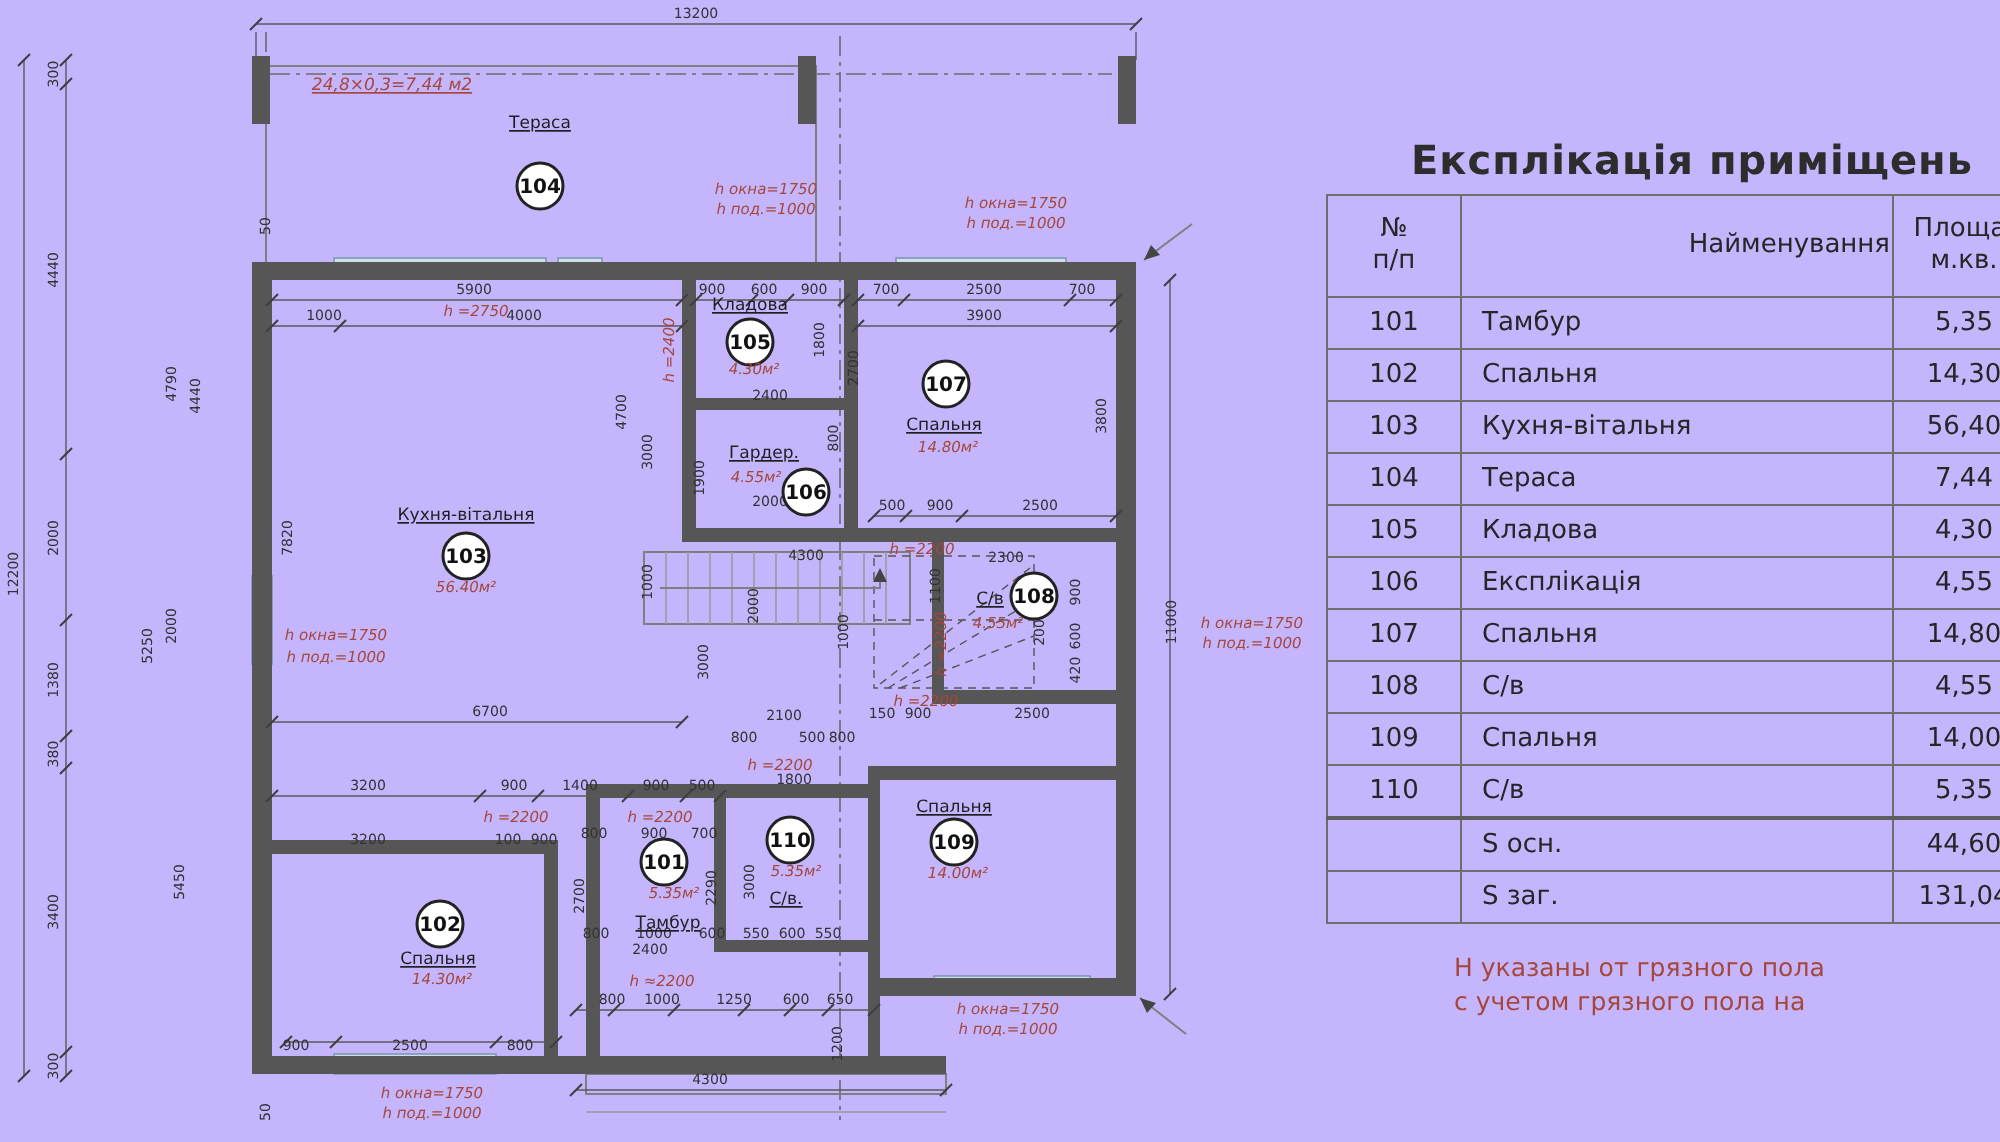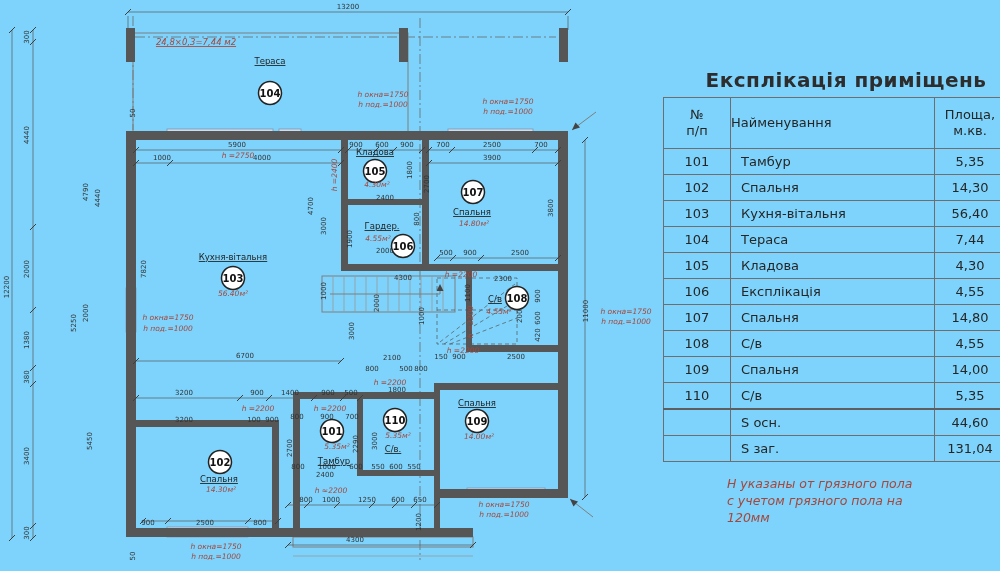--- a/index.html
+++ b/index.html
@@ -1,27 +1,27 @@
 <!DOCTYPE html>
 <html><head>
 <meta charset="utf-8">
 <style>
   html,body{margin:0;padding:0;background:#fff;font-family:"DejaVu Sans",sans-serif;}
-  .sheet{position:relative;width:1000px;height:571px;background:#7dd3fc;overflow:hidden;}
+  .sheet{position:relative;width:1000px;height:571px;background:#c4b5fd;overflow:hidden;}
   .title{position:absolute;left:690px;top:55px;width:312px;text-align:center;
          font-size:20px;color:#2d2d2d;letter-spacing:.5px;white-space:nowrap;}
   table.expl{position:absolute;left:663px;top:97px;width:336px;border-collapse:collapse;
          table-layout:fixed;font-size:13px;color:#262626;}
   table.expl td{border:1px solid #6e6e6e;height:23px;overflow:hidden;white-space:pre-line;}
   table.expl .hdr td{height:48px;text-align:center;vertical-align:middle;line-height:1.25;}
   td.num{width:64px;text-align:center;}
   td.name{width:202px;text-align:left;padding-left:10px;}
   td.area{width:68px;text-align:center;}
   tr.tot-first td{border-top:2px solid #5e5e5e;}
-  .note{position:absolute;left:727px;top:476px;width:230px;color:#a5473b;font-style:italic;
+  .note{position:absolute;left:727px;top:476px;width:230px;color:#a5473b;
         font-size:12.5px;line-height:1.35;}
   
   svg.plan{position:absolute;left:0;top:0;}
   .wall{fill:#565656;}
   .thin{fill:none;stroke:#7f7f7f;stroke-width:1;}
   .thin2{fill:none;stroke:#9a9a9a;stroke-width:.8;}
   .dimline{stroke:#5a5a5a;stroke-width:.7;fill:none;}
   .tick{stroke:#3f3f3f;stroke-width:1;fill:none;}
   .axis{stroke:#6a6a6a;stroke-width:.8;stroke-dasharray:10 3 2 3;fill:none;}
   .dash{stroke:#555;stroke-width:.7;stroke-dasharray:4 3;fill:none;}
@@ -322,21 +322,21 @@
       </g>
   </svg>
 
   <h1 class="title">Експлікація приміщень</h1>
 
   <table class="expl">
     <tbody>
       <tr class="hdr">
         <td class="num">№
 п/п</td>
-        <td class="name" style="text-align:left;padding-left:0">Найменування</td>
+        <td class="name" style="text-align:right;padding-left:12px">Найменування</td>
         <td class="area">Площа,
 м.кв.</td>
       </tr>
     </tbody>
     <tbody>
         <tr>
           <td class="num">101</td>
           <td class="name">Тамбур</td>
           <td class="area">5,35</td>
         </tr>
@@ -394,16 +394,15 @@
           <td class="num"></td>
           <td class="name">S заг.</td>
           <td class="area">131,04</td>
         </tr>
       </tbody>
   </table>
 
   <div class="note">
     <div>Н указаны от грязного пола</div>
     <div>с учетом грязного пола на</div>
-    <div>120мм</div>
   </div>
 
 </div>
 
 </body></html>

